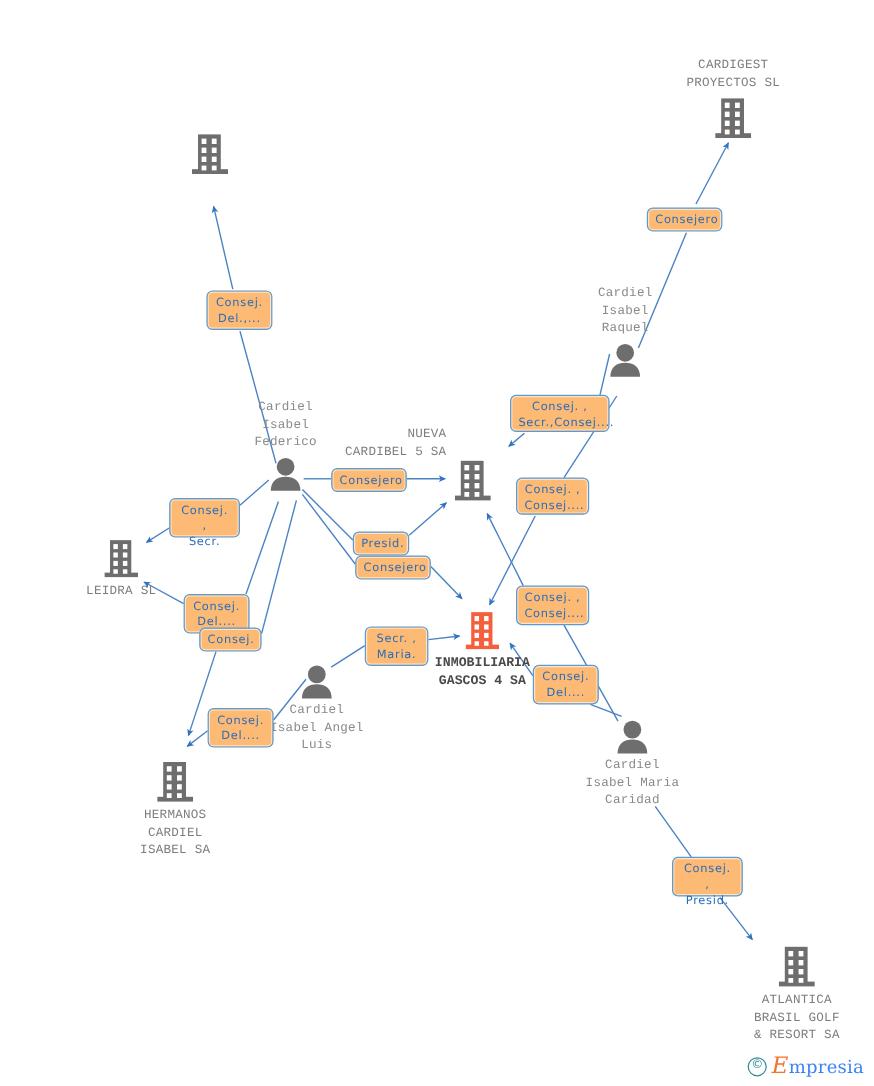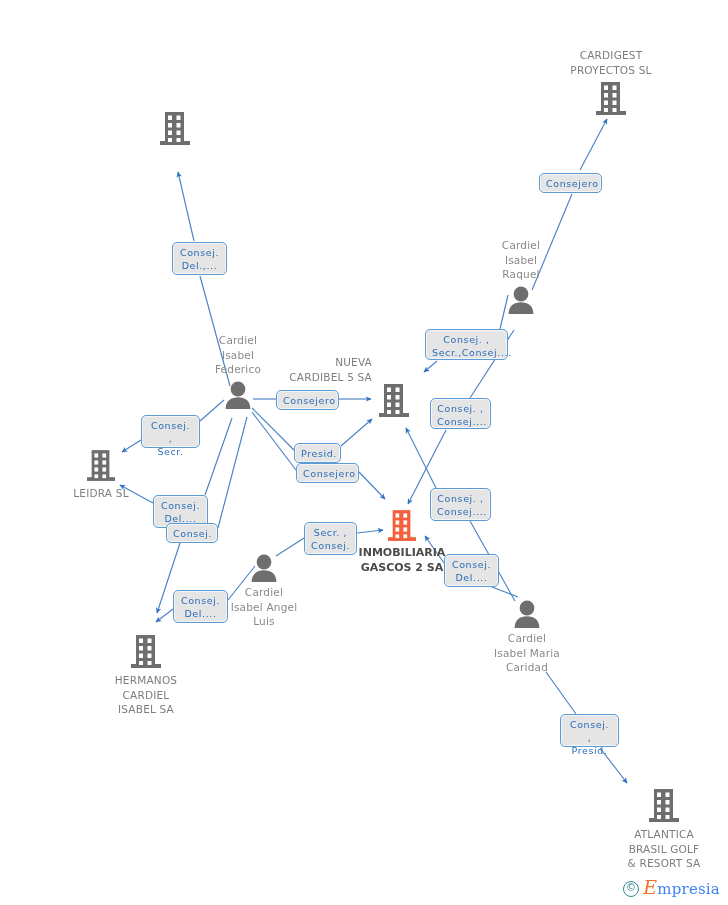--- a/index.html
+++ b/index.html
@@ -29,20 +29,21 @@
   
   .node {
     position: absolute;
     width: 140px;
     margin-left: -70px;
     text-align: center;
     font-size: 10.5px;
     line-height: 14.5px;
     color: #7a7a7a;
     letter-spacing: 0.2px;
+    font-family: Liberation Mono, monospace;
   }
   .node .glyph {
     display: block;
     line-height: 0;
   }
   .node .caption {
     display: block;
     white-space: pre-line;
   }
   .node.company .caption { color: #7d7d7d; }
@@ -56,21 +57,21 @@
   }
 
   
   .node.above .caption { margin-bottom: 3px; }
   .node.below .caption { margin-top: 2px; }
 
   
   .rel {
     position: absolute;
     box-sizing: border-box;
-    background: #e5e5e5;
+    background: #fdba74;
     border: 1px solid #5b9bd5;
     border-radius: 5px;
     color: #2b6cb8;
     font-size: 9.5px;
     line-height: 13px;
     text-align: center;
     padding: 3px 6px;
     letter-spacing: 0.6px;
     white-space: pre-line;
     box-shadow: 0 0 0 1px rgba(255,255,255,0.6) inset;
@@ -322,21 +323,21 @@
             <rect x="8" y="13" width="4" height="4.5"></rect>
             <rect x="16.5" y="13" width="4" height="4.5"></rect>
             <rect x="8" y="20.5" width="4" height="4.5"></rect>
             <rect x="16.5" y="20.5" width="4" height="4.5"></rect>
             <rect x="8" y="28" width="4" height="4"></rect>
             <rect x="16.5" y="28" width="4" height="4"></rect>
           </g>
         </svg>
     </span>
     <span class="caption">INMOBILIARIA
-GASCOS 2 SA</span>
+GASCOS 4 SA</span>
   </div>
 
   <div class="node person above" style="left:238px; top:333px;">
     <span class="caption">Cardiel
 Isabel
 Federico</span>
     <span class="glyph">
       <svg width="32" height="30" viewBox="0 0 32 30">
           <circle cx="16" cy="9" r="7.4" fill="#6e6e6e"></circle>
           <path d="M3.6,29 C3.6,20.6 9.2,17.2 16,17.2 C22.8,17.2 28.4,20.6 28.4,29 Z" fill="#6e6e6e"></path>
@@ -391,21 +392,21 @@
   <div class="rel" style="left:141px; top:415px; width:59px; height:33px;">Consej. ,
 Secr.</div>
   <div class="rel" style="left:294px; top:443px; width:47px; height:20px;">Presid. ,</div>
   <div class="rel" style="left:296px; top:463px; width:63px; height:20px;">Consejero</div>
   <div class="rel" style="left:153px; top:495px; width:55px; height:33px;">Consej.
 Del....</div>
   <div class="rel" style="left:166px; top:523px; width:52px; height:20px;">Consej.</div>
   <div class="rel" style="left:173px; top:590px; width:55px; height:33px;">Consej.
 Del....</div>
   <div class="rel" style="left:304px; top:522px; width:53px; height:33px;">Secr. ,
-Consej.</div>
+Maria.</div>
   <div class="rel" style="left:430px; top:488px; width:61px; height:33px;">Consej. ,
 Consej....</div>
   <div class="rel" style="left:444px; top:554px; width:55px; height:33px;">Consej.
 Del....</div>
   <div class="rel" style="left:560px; top:714px; width:59px; height:33px;">Consej. ,
 Presid.</div>
 
   <div id="watermark">
     <span class="copy">©</span>
     <span><span class="brand-e">E</span><span class="brand-rest">mpresia</span></span>

